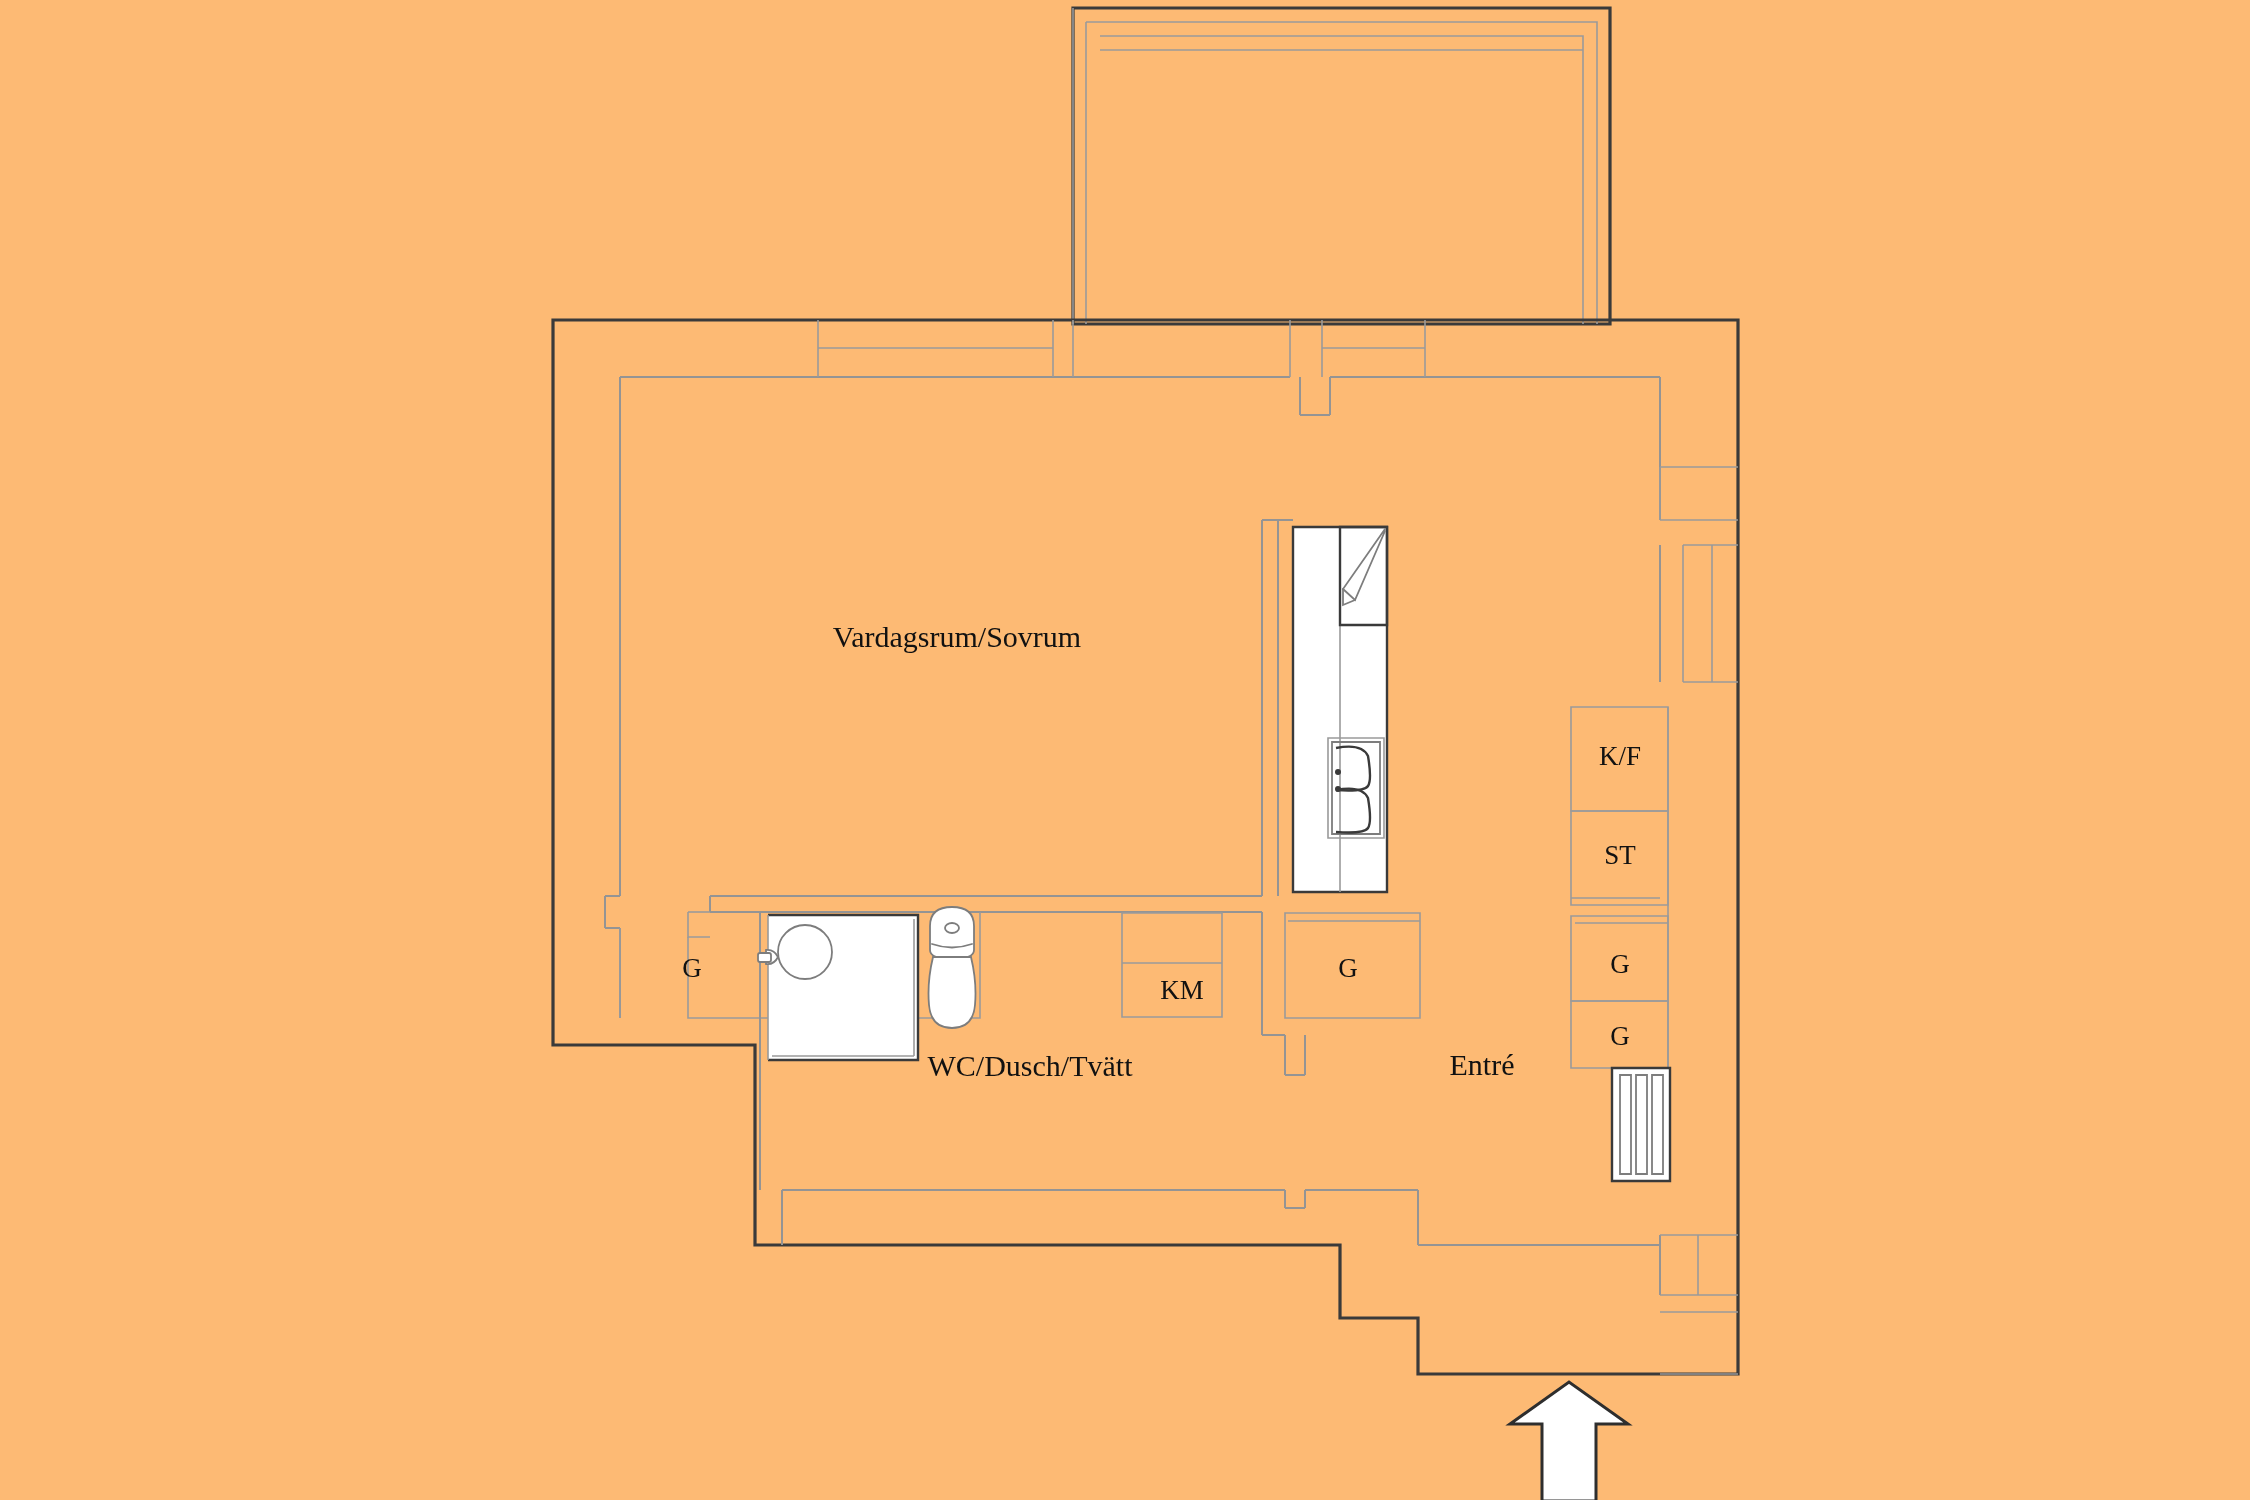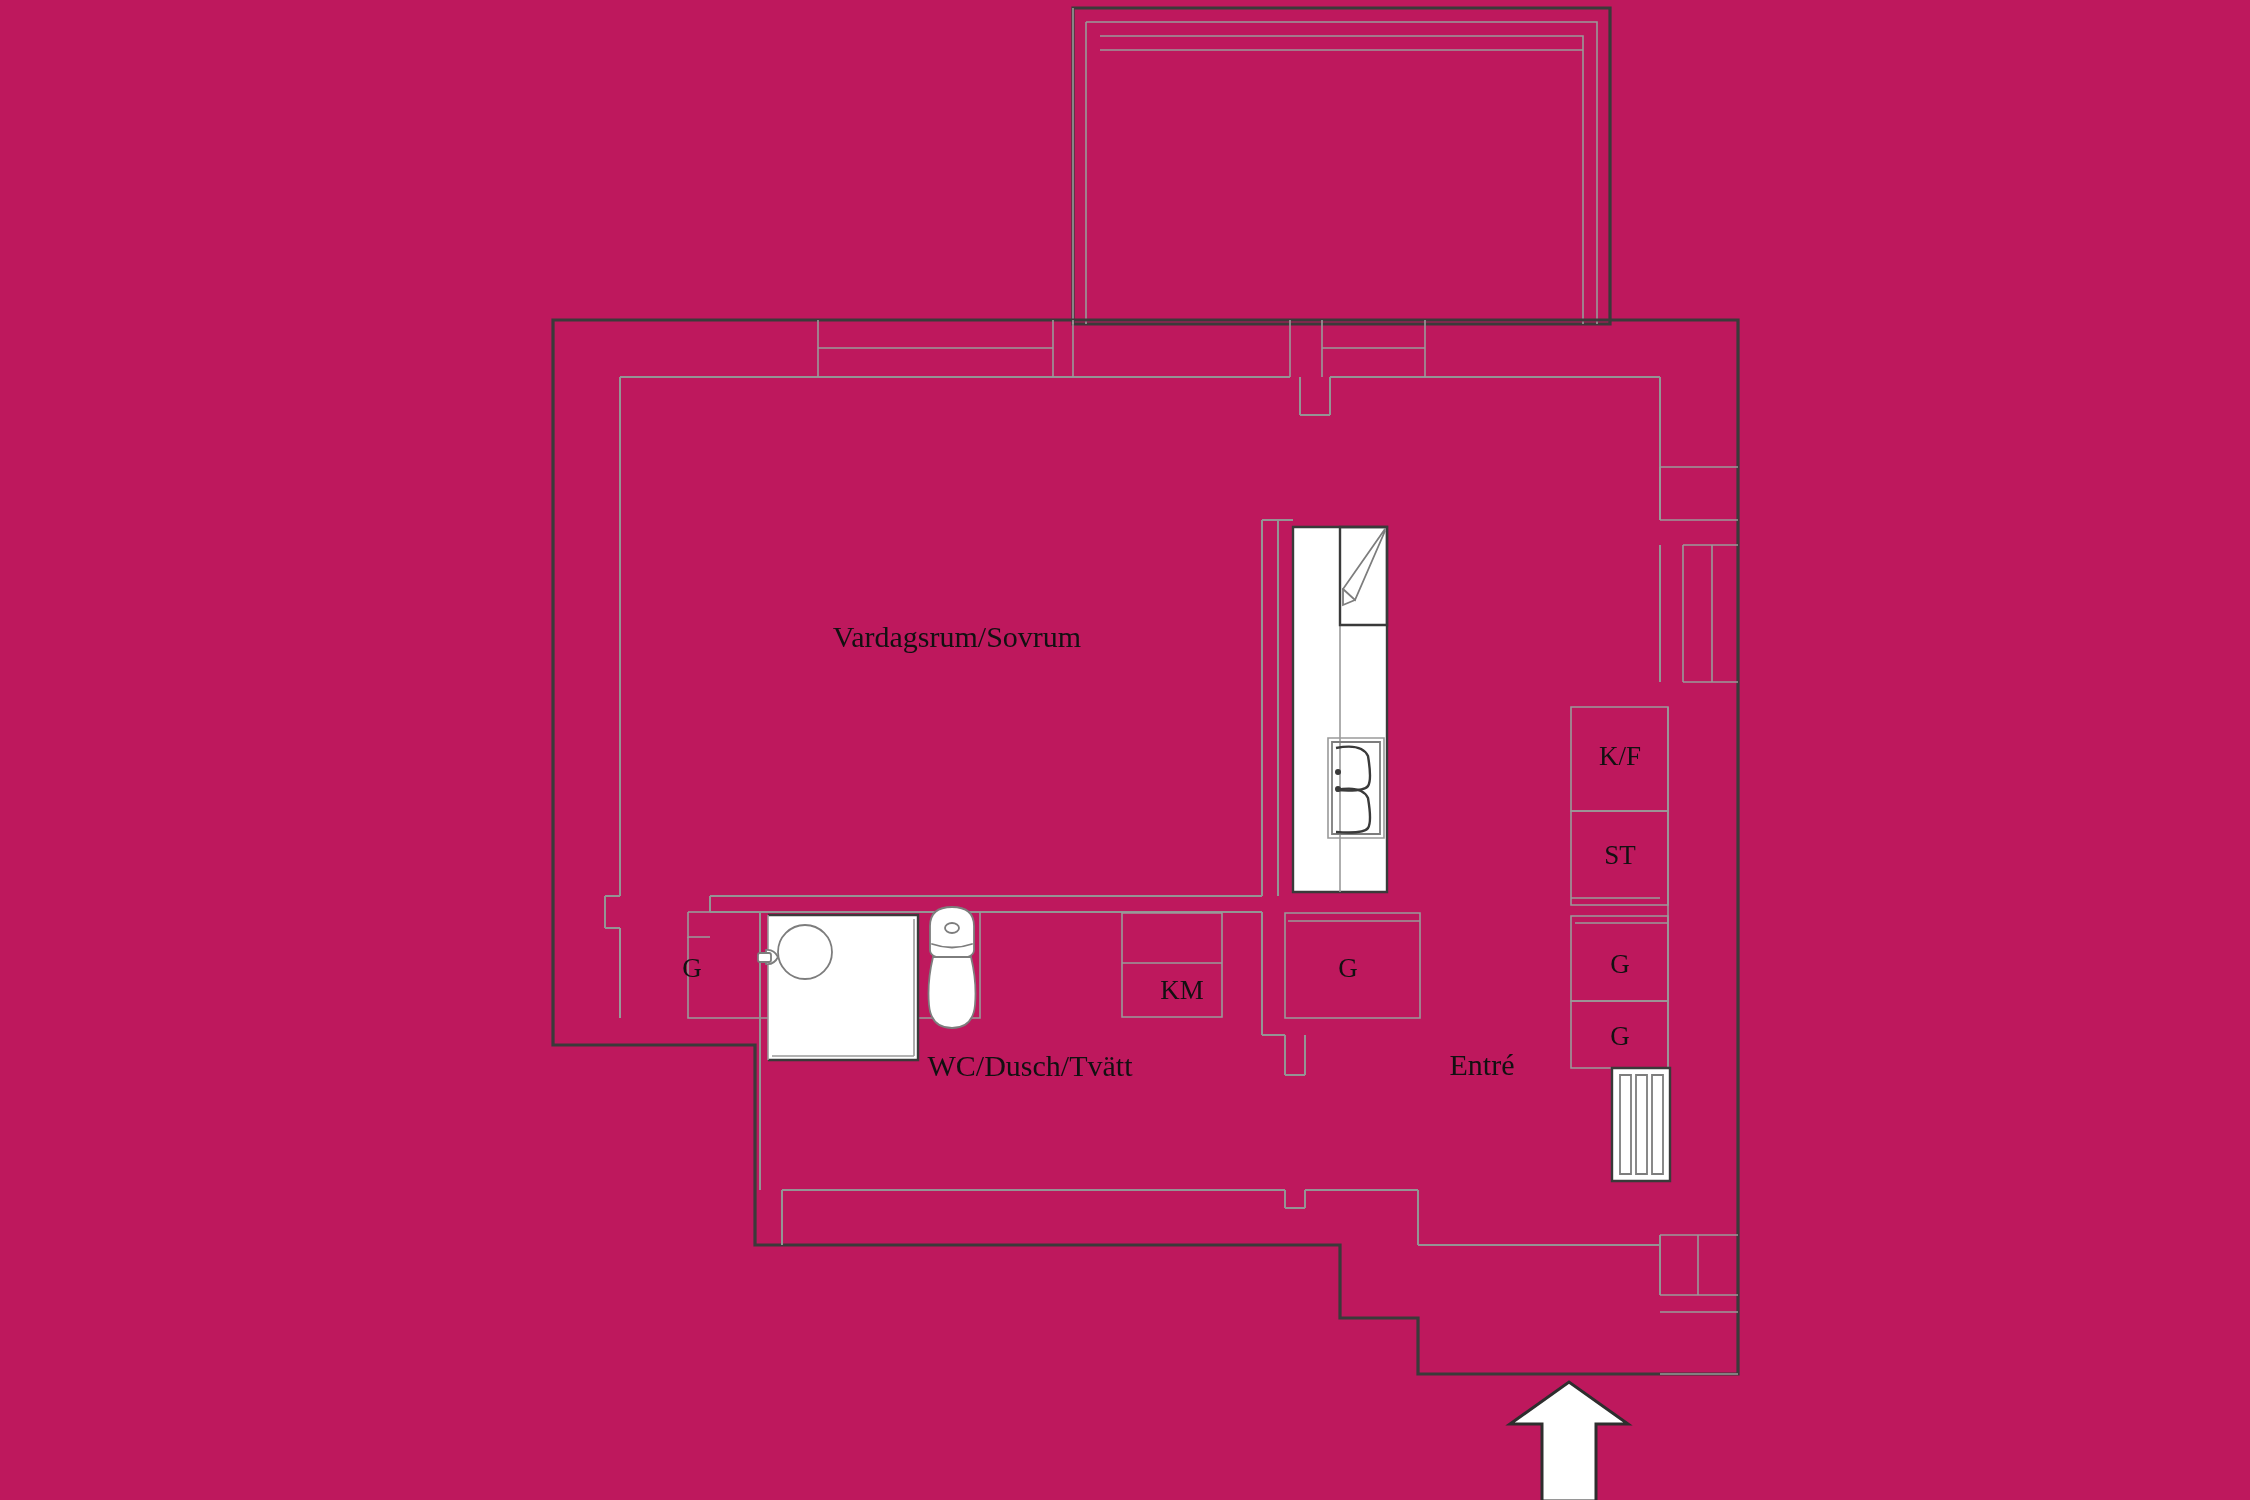--- a/index.html
+++ b/index.html
@@ -11,21 +11,21 @@
   body {
     width: 2250px;
     height: 1500px;
     overflow: hidden;
     font-family: "Liberation Serif", "DejaVu Serif", serif;
   }
   #plan-root {
     position: relative;
     width: 2250px;
     height: 1500px;
-    background: #be185d;
+    background: #fdba74;
   }
   svg.plan {
     position: absolute;
     left: 0;
     top: 0;
     width: 2250px;
     height: 1500px;
     display: block;
   }
   

